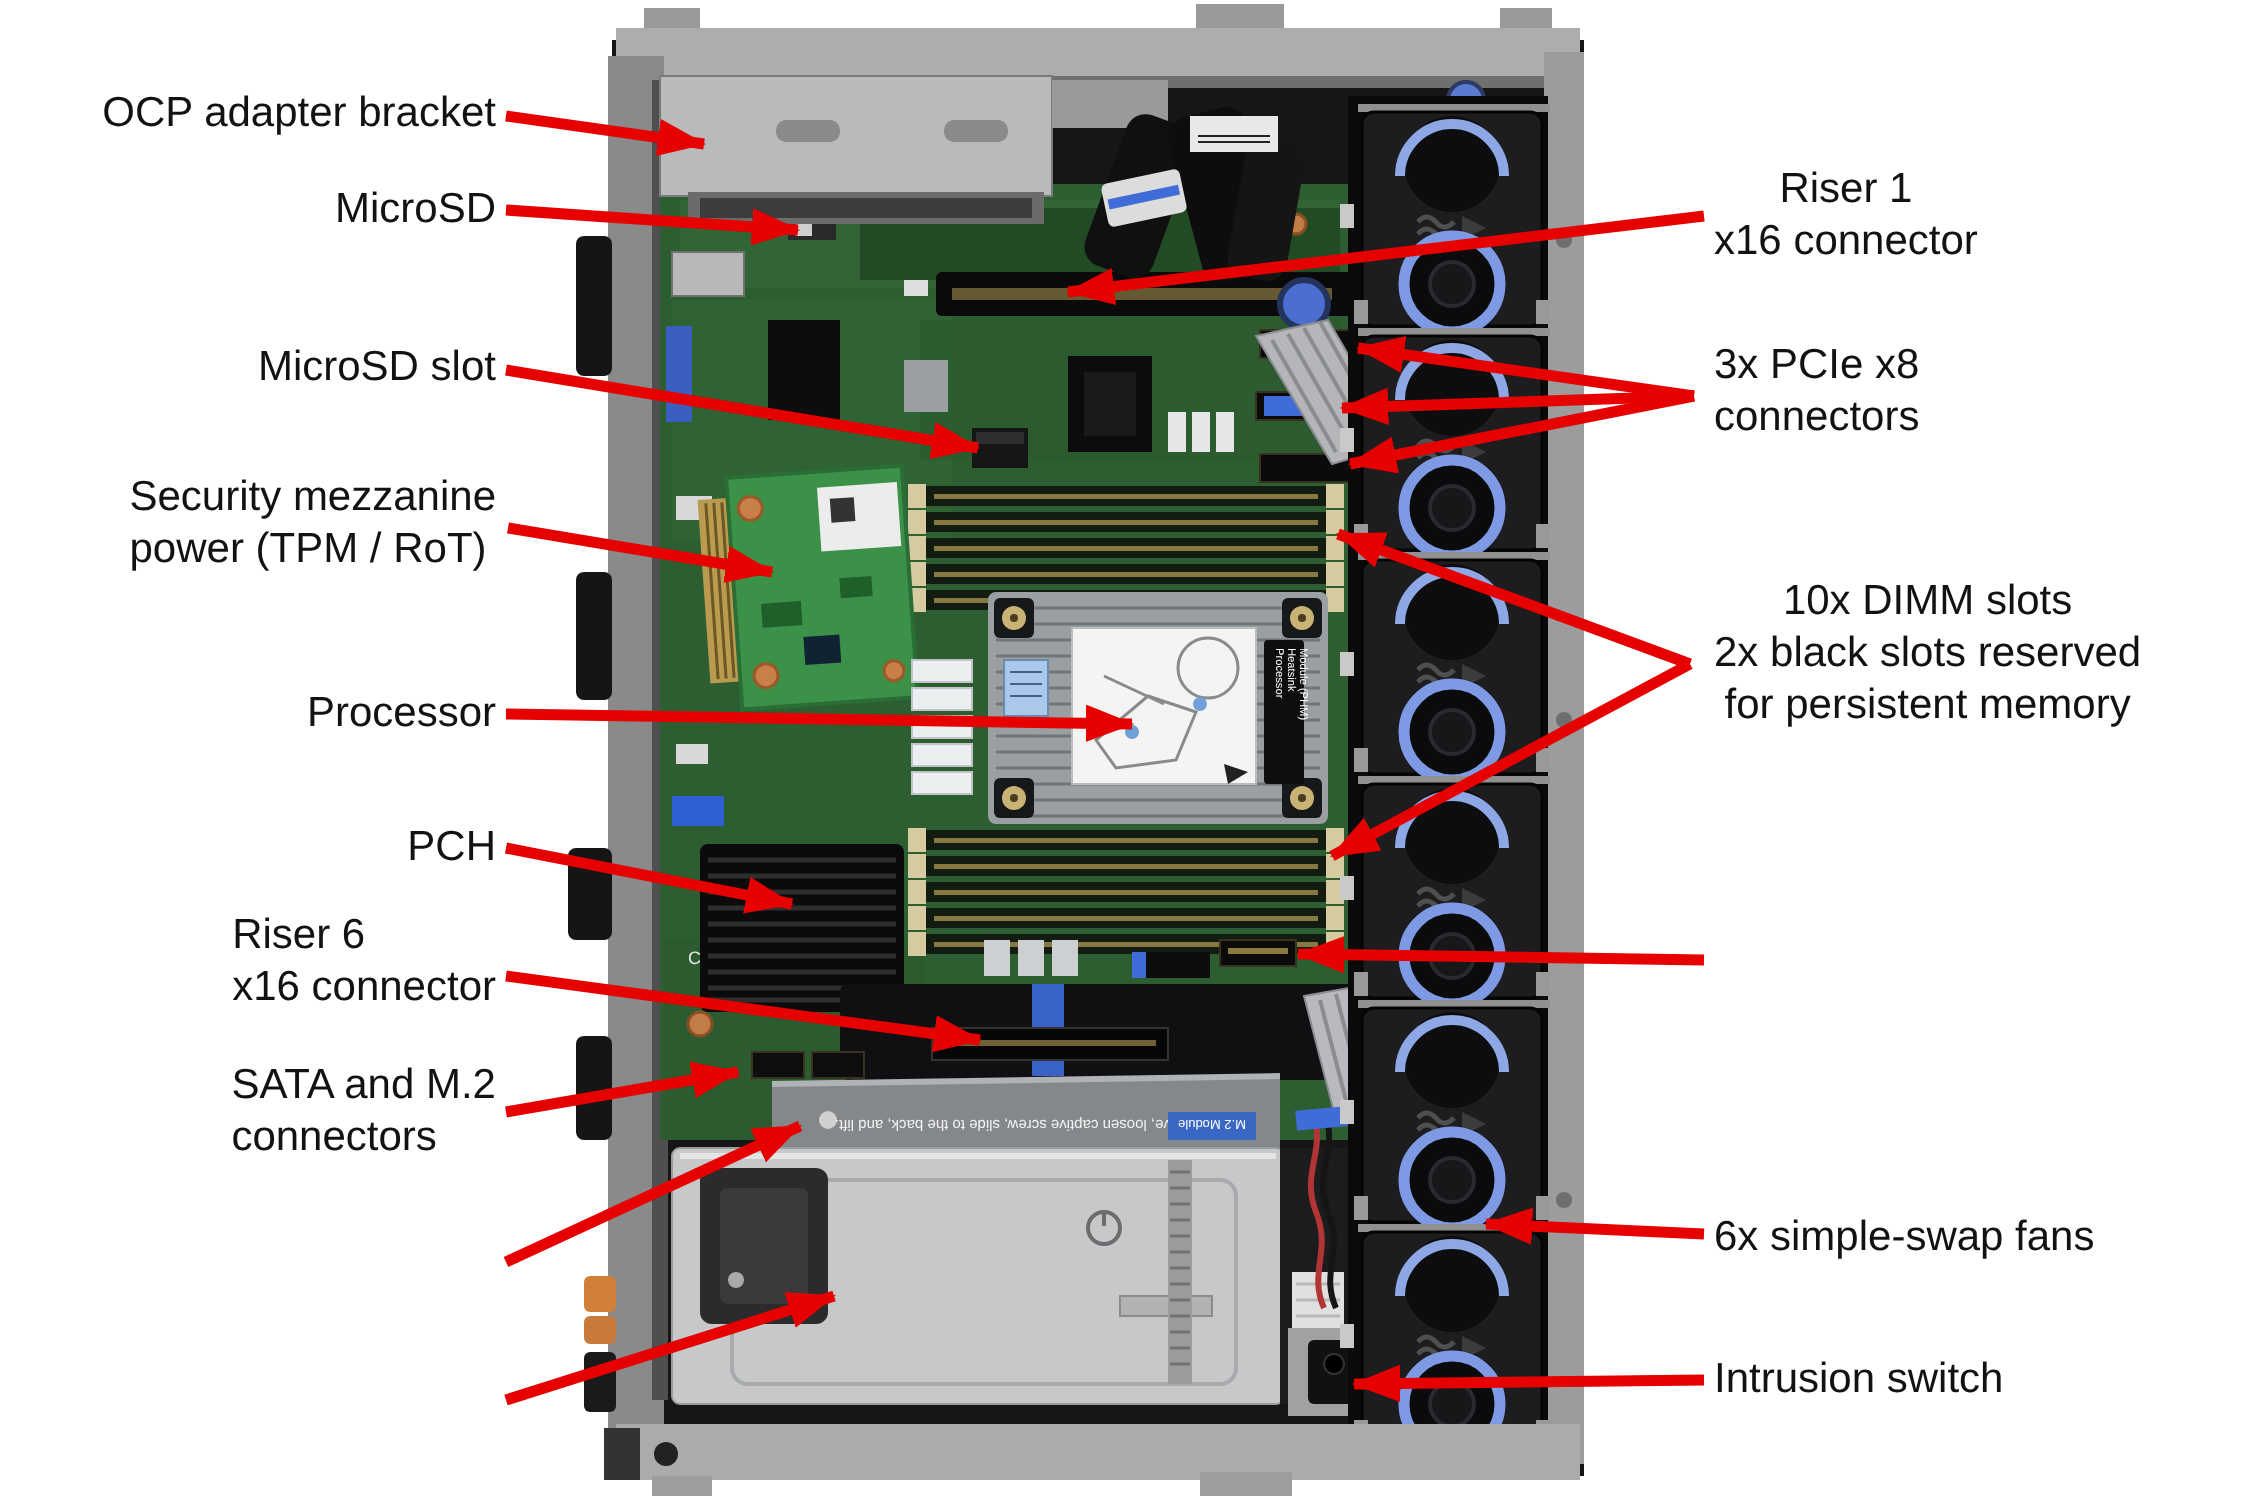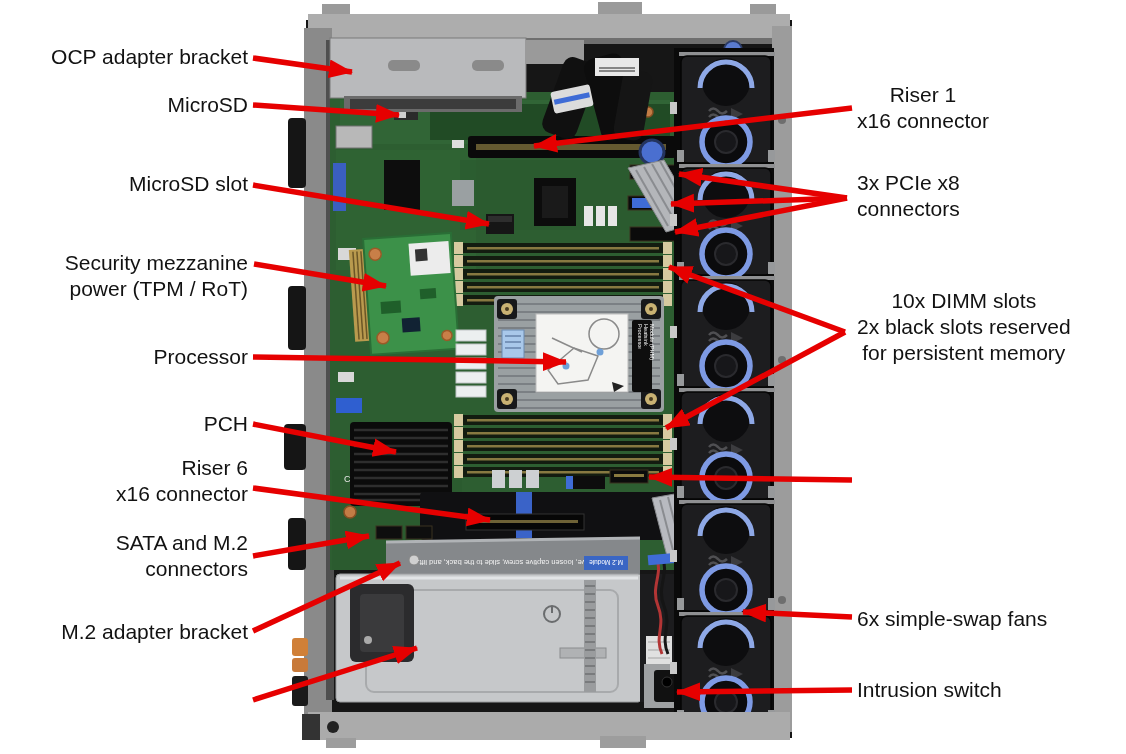--- a/index.html
+++ b/index.html
@@ -1,21 +1,21 @@
 <!DOCTYPE html>
 <html><head>
 <meta charset="utf-8">
 <style>
   html,body{margin:0;padding:0;background:#ffffff;}
   #canvas{position:relative;width:1126px;height:754px;background:#ffffff;overflow:hidden;
           font-family:"Liberation Sans", sans-serif;}
   #photo-svg,#arrow-layer{position:absolute;left:0;top:0;width:1126px;height:754px;}
   #arrow-layer{z-index:5;pointer-events:none;}
   .lbl{position:absolute;z-index:6;font-size:21px;line-height:26px;color:#121212;white-space:nowrap;}
-  .lbl.left{right:878px;text-align:right;}
+  .lbl.left{right:878px;text-align:left;}
   .lbl.right{left:857px;text-align:center;}
 </style>
 </head>
 <body>
 
 <div id="canvas">
 
   <svg id="photo-svg" viewBox="0 0 1126 754">
     <defs>
       <g id="dimm-slot">
@@ -390,40 +390,37 @@
 
   <div class="lbl left" style="top:44px">
     <div>OCP adapter bracket</div>
   </div>
   <div class="lbl left" style="top:92px">
     <div>MicroSD</div>
   </div>
   <div class="lbl left" style="top:171px">
     <div>MicroSD slot</div>
   </div>
-  <div class="lbl left" style="top:250px">
+  <div class="lbl left" style="top:236px">
     <div>Security mezzanine</div>
     <div>power (TPM / RoT)</div>
   </div>
   <div class="lbl left" style="top:344px">
     <div>Processor</div>
   </div>
   <div class="lbl left" style="top:411px">
     <div>PCH</div>
   </div>
   <div class="lbl left" style="top:455px">
     <div>Riser 6</div>
     <div>x16 connector</div>
   </div>
   <div class="lbl left" style="top:530px">
     <div>SATA and M.2</div>
     <div>connectors</div>
-  </div>
-  <div class="lbl left" style="top:619px">
-    <div>M.2 adapter bracket</div>
   </div>
 
   <div class="lbl right" style="top:82px">
     <div>Riser 1</div>
     <div>x16 connector</div>
   </div>
   <div class="lbl right" style="top:170px">
     <div>3x PCIe x8</div>
     <div>connectors</div>
   </div>

